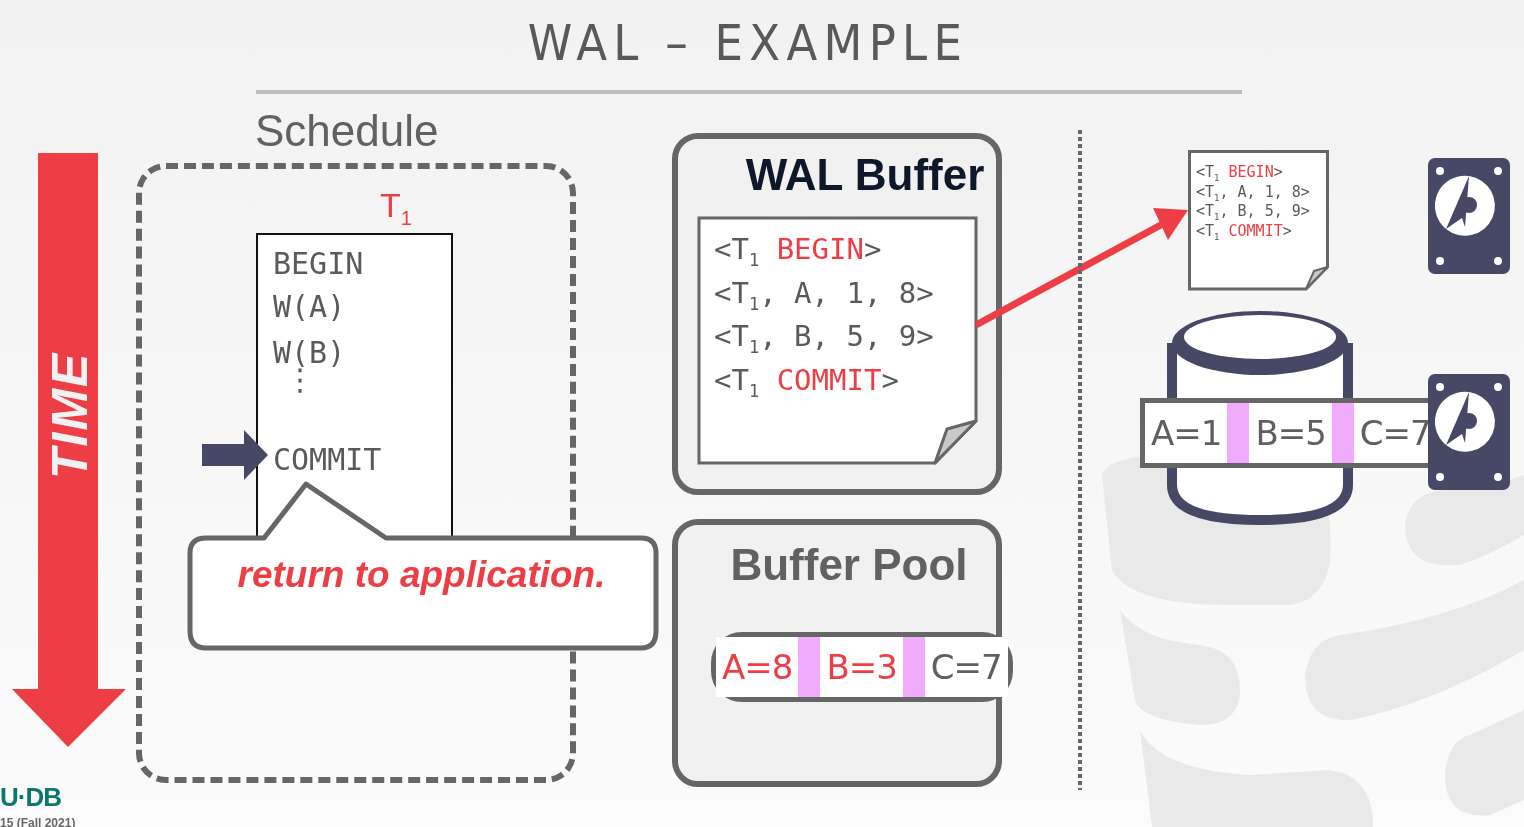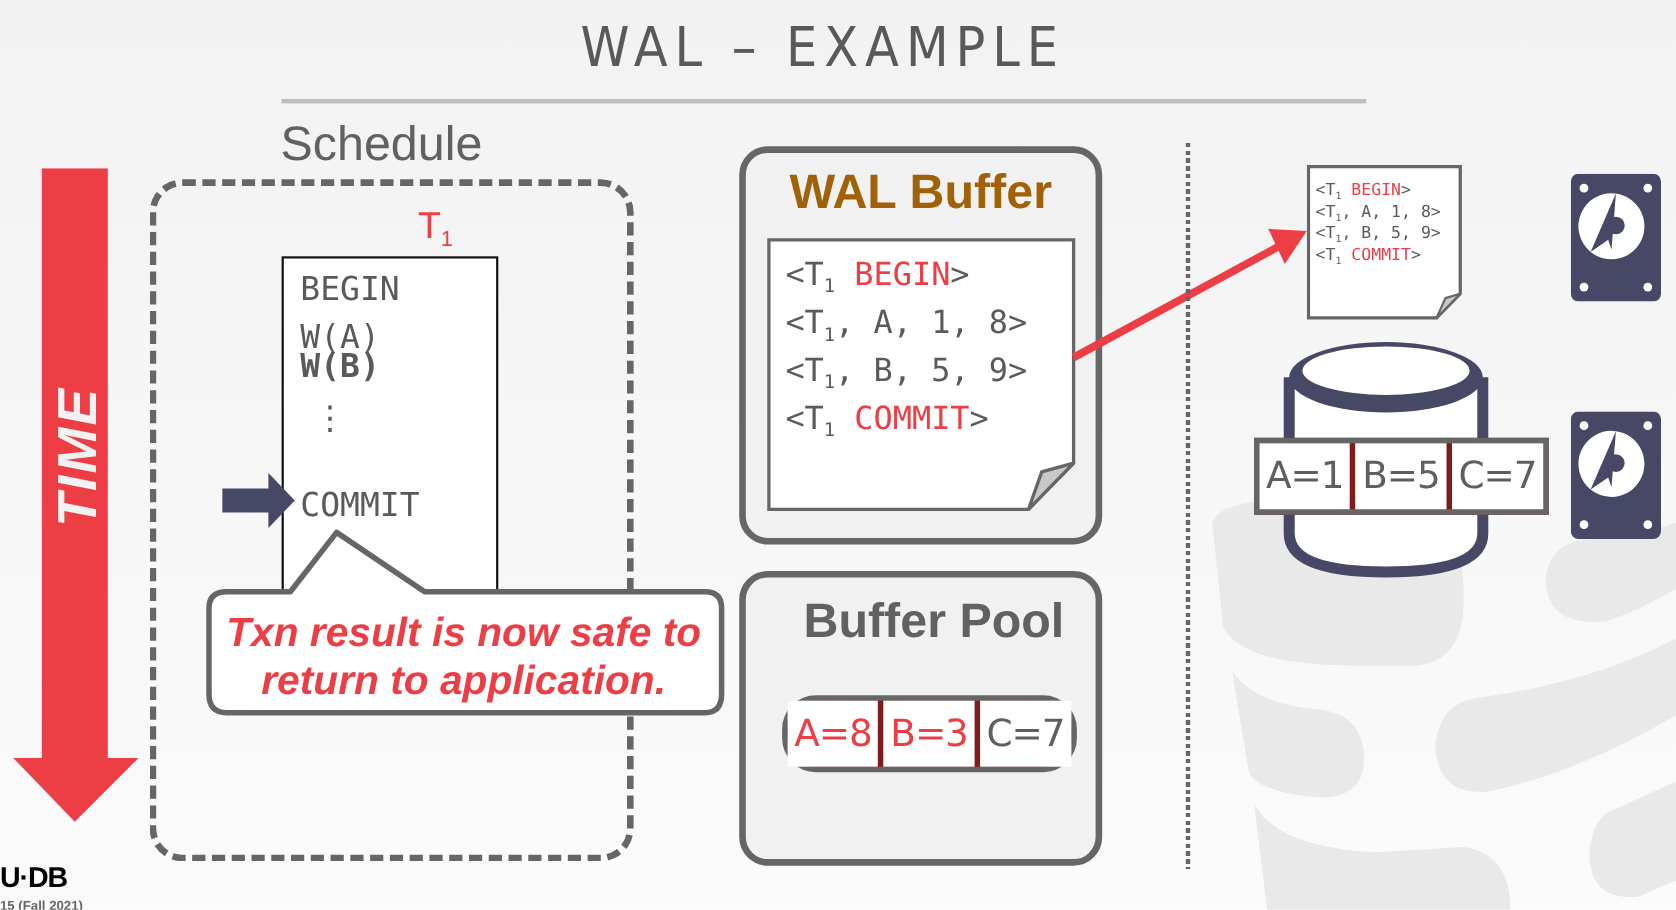--- a/index.html
+++ b/index.html
@@ -29,45 +29,45 @@
   #t1-box { left:256px; top:233px; width:197px; height:320px; background:#fff; border:2px solid #111; box-sizing:border-box; }
   .sched-line { left:273px; font-size:30px; color:#5a5a5a; }
   #commit-arrow { left:202px; top:430px; }
 
   #callout { left:186px; top:481px; }
   #callout-text { left:190px; top:553px; width:463px; text-align:center; font-size:37px; line-height:44px;
                   font-weight:bold; font-style:italic; color:#ee3e45; }
 
   .panel { border:6px solid #666; border-radius:26px; background:#f1f1f1; box-sizing:border-box; }
   #wal-panel { left:672px; top:133px; width:330px; height:362px; }
-  #wal-title { left:672px; top:150px; width:330px; text-align:center; font-size:44px; font-weight:bold; color:#a16207; }
+  #wal-title { left:672px; top:150px; width:330px; text-align:center; font-size:44px; font-weight:bold; color:#0f172a;padding-left:28px; }
   #wal-page { left:697px; top:216px; }
   .wal-line { left:714px; font-size:29px; color:#5a5a5a; white-space:pre; }
   .wal-line sub { font-size:17px; }
 
   #bp-panel { left:672px; top:519px; width:330px; height:268px; }
   #bp-title { left:672px; top:540px; width:330px; text-align:center; font-size:44px; font-weight:bold; color:#616161;padding-left:12px; }
-  .cells { display:flex; border:5px solid #666; background:#7f1d1d; gap:5px; }
+  .cells { display:flex; border:5px solid #666; background:#f0abfc; gap:22px; }
   .cell { background:#fff; font-size:34px; padding:10px 6px; font-family:"DejaVu Sans", sans-serif; letter-spacing:-1px; }
   #bp-cells { left:711px; top:632px;border-radius:31px; }
   #disk-cells { left:1140px; top:398px; }
 
   #flush-arrow { left:970px; top:200px; }
   #divider { left:1078px; top:130px; width:4px; height:660px;
              background: repeating-linear-gradient(#666 0 4px, transparent 4px 7px); }
 
   #log-page { left:1188px; top:150px; }
   .log-line { left:1196px; font-size:15px; color:#5a5a5a; white-space:pre; }
   .log-line sub { font-size:9px; }
 
   #db-icon { left:1160px; top:305px; }
   .disk-icon { left:1428px; }
   #watermark { left:1090px; top:440px; }
 
-  #footer-logo { left:0px; top:782px; font-size:26px; font-weight:bold; color:#000000; letter-spacing:-1px; }
+  #footer-logo { left:0px; top:782px; font-size:26px; font-weight:bold; color:#0f766e; letter-spacing:-1px; }
   #footer-course { left:0px; top:816px; font-size:12px; font-weight:bold; color:#666; }
 </style>
 </head>
 <body>
 
 <svg class="abs" id="watermark" width="434" height="387" viewBox="0 0 434 387">
   <g fill="#e9e9e9">
     <path d="M12 35 Q20 10 120 15 L200 20 Q245 30 240 120 Q235 160 200 165 L140 165 Q40 165 22 130 Z"></path>
     <path d="M30 170 Q50 200 110 205 Q150 210 150 250 Q150 285 110 285 Q50 280 45 260 Z"></path>
     <path d="M50 290 Q70 330 160 335 L240 330 Q280 335 283 380 L283 387 L62 387 Z"></path>
@@ -84,32 +84,31 @@
   <polygon points="28,0 88,0 88,536 116,536 58,594 2,536 28,536" fill="#ee3e45"></polygon>
 </svg>
 <div class="abs" id="time-label">TIME</div>
 
 <div class="abs" id="schedule-title">Schedule</div>
 <div class="abs" id="schedule-box"></div>
 <div class="abs red" id="t1-label"><span>T</span><sub>1</sub></div>
 <div class="abs" id="t1-box"></div>
 <div class="abs sched-line mono" style="top:246px;">BEGIN</div>
 <div class="abs sched-line mono" style="top:289px;">W(A)</div>
-<div class="abs sched-line mono" style="top:316px;font-weight:bold;">W(B)</div>
+<div class="abs sched-line mono" style="top:335px;">W(B)</div>
 <div class="abs sched-line mono" style="top:362px; left:285px;">⋮</div>
 <div class="abs sched-line mono" style="top:442px;">COMMIT</div>
 <svg class="abs" id="commit-arrow" width="68" height="50" viewBox="0 0 68 50">
   <polygon points="0,14 42,14 42,0 66,25 42,50 42,36 0,36" fill="#464866"></polygon>
 </svg>
 
 <svg class="abs" id="callout" width="476" height="172" viewBox="0 0 476 172">
   <path d="M20,57 L78,57 L120,3 L200,57 L455,57 Q470,57 470,72 L470,150 Q470,167 455,167 L20,167 Q4,167 4,150 L4,72 Q4,57 20,57 Z" fill="#fff" stroke="#666" stroke-width="5" stroke-linejoin="round"></path>
 </svg>
 <div class="abs" id="callout-text">
-  <div>Txn result is now safe to</div>
   <div>return to application.</div>
 </div>
 
 <div class="abs panel" id="wal-panel"></div>
 <div class="abs" id="wal-title">WAL Buffer</div>
 <svg class="abs" id="wal-page" width="282" height="250" viewBox="0 0 282 250">
   <path d="M2,2 L279,2 L279,205 L238,247 L2,247 Z" fill="#fff" stroke="#666" stroke-width="3"></path>
   <path d="M279,205 L250,213 L238,247 Z" fill="#c8c8c8" stroke="#666" stroke-width="3" stroke-linejoin="round"></path>
 </svg>
 <div class="abs wal-line mono" style="top:232px;">&lt;<span>T</span><sub>1</sub><span> </span><span class="red">BEGIN</span><span>&gt;</span></div>

